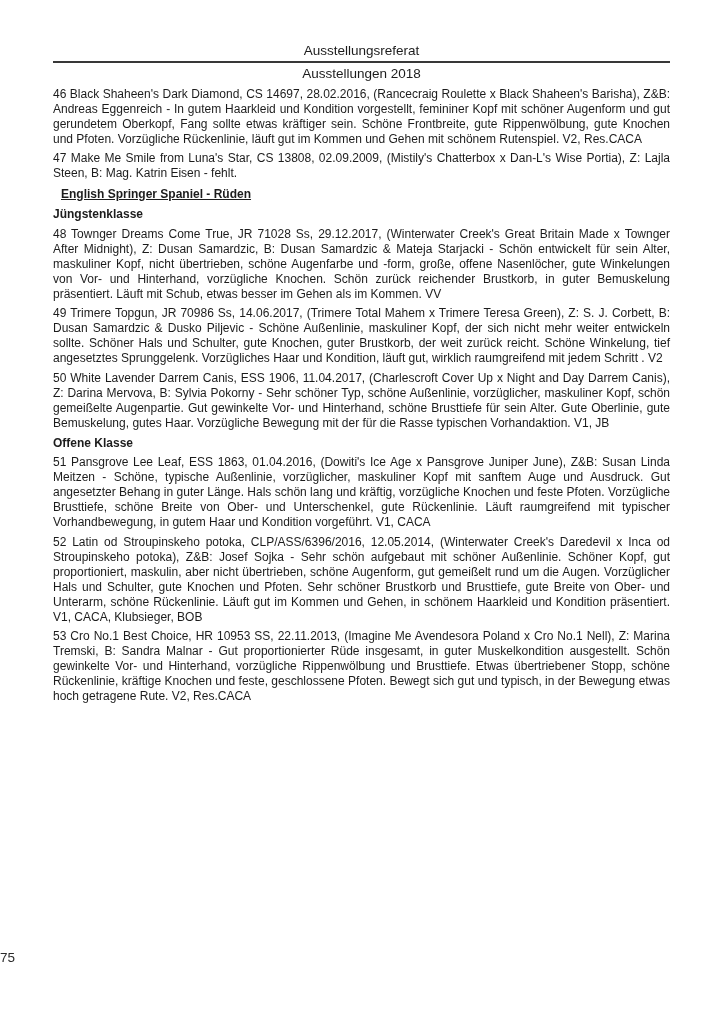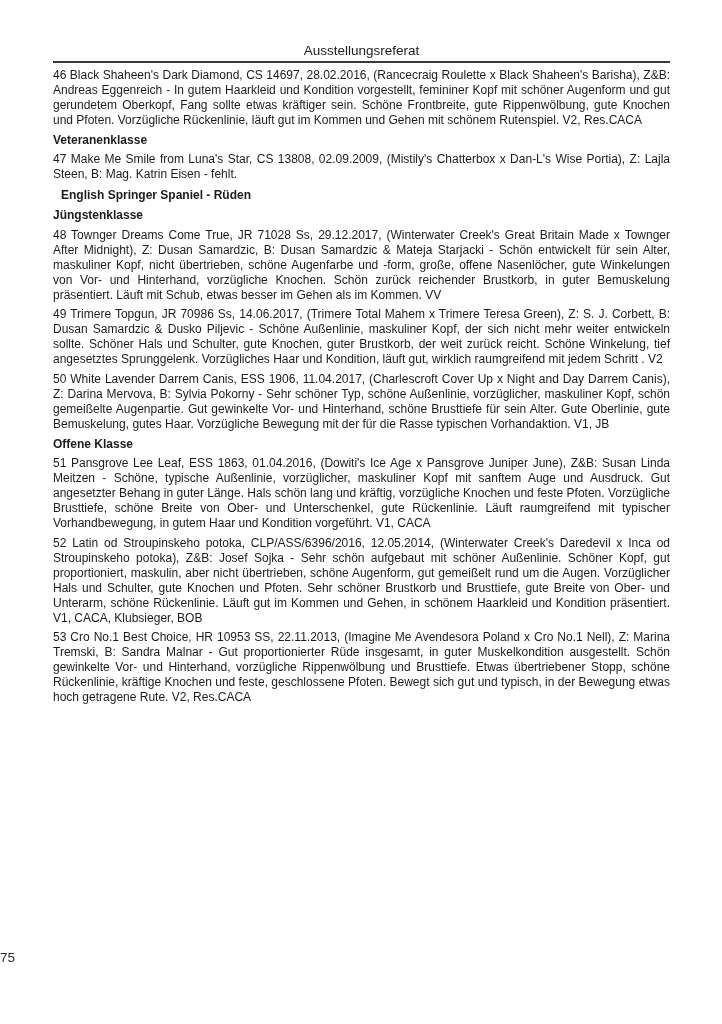--- a/index.html
+++ b/index.html
@@ -41,20 +41,21 @@
   .para {
     text-align: justify;
     margin: 4.5px 0;
   }
   .class-heading {
     font-weight: bold;
     margin: 5px 0 4.5px 0;
   }
   .breed-heading {
     font-weight: bold;
+    text-decoration: underline;
     margin: 6px 0 4.5px 0;
     padding-left: 8px;
   }
   .doc-footer {
     position: absolute;
     left: 0;
     right: 60px;
     bottom: 27px;
     text-align: left;
     font-size: 13.5px;
@@ -62,25 +63,25 @@
   }
 </style>
 </head>
 <body>
 
 <div class="page">
 
   <div class="doc-header">
     <div class="doc-title">Ausstellungsreferat</div>
     <div class="header-rule"></div>
+    <div class="doc-subtitle">Ausstellungen 2018</div>
   </div>
 
   <div class="content">
     <p class="para">46 Black Shaheen's Dark Diamond, CS 14697, 28.02.2016, (Rancecraig Roulette x Black Shaheen's Barisha), Z&amp;B: Andreas Eggenreich - In gutem Haarkleid und Kondition vorgestellt, femininer Kopf mit schöner Augenform und gut gerundetem Oberkopf, Fang sollte etwas kräftiger sein. Schöne Frontbreite, gute Rippenwölbung, gute Knochen und Pfoten. Vorzügliche Rückenlinie, läuft gut im Kommen und Gehen mit schönem Rutenspiel. V2, Res.CACA</p>
-    <p class="class-heading">Veteranenklasse</p>
     <p class="para">47 Make Me Smile from Luna's Star, CS 13808, 02.09.2009, (Mistily's Chatterbox x Dan-L's Wise Portia), Z: Lajla Steen, B: Mag. Katrin Eisen - fehlt.</p>
     <p class="breed-heading">English Springer Spaniel - Rüden</p>
     <p class="class-heading">Jüngstenklasse</p>
     <p class="para">48 Townger Dreams Come True, JR 71028 Ss, 29.12.2017, (Winterwater Creek's Great Britain Made x Townger After Midnight), Z: Dusan Samardzic, B: Dusan Samardzic &amp; Mateja Starjacki - Schön entwickelt für sein Alter, maskuliner Kopf, nicht übertrieben, schöne Augenfarbe und -form, große, offene Nasenlöcher, gute Winkelungen von Vor- und Hinterhand, vorzügliche Knochen. Schön zurück reichender Brustkorb, in guter Bemuskelung präsentiert. Läuft mit Schub, etwas besser im Gehen als im Kommen. VV</p>
     <p class="para">49 Trimere Topgun, JR 70986 Ss, 14.06.2017, (Trimere Total Mahem x Trimere Teresa Green), Z: S. J. Corbett, B: Dusan Samardzic &amp; Dusko Piljevic - Schöne Außenlinie, maskuliner Kopf, der sich nicht mehr weiter entwickeln sollte. Schöner Hals und Schulter, gute Knochen, guter Brustkorb, der weit zurück reicht. Schöne Winkelung, tief angesetztes Sprunggelenk. Vorzügliches Haar und Kondition, läuft gut, wirklich raumgreifend mit jedem Schritt . V2</p>
     <p class="para">50 White Lavender Darrem Canis, ESS 1906, 11.04.2017, (Charlescroft Cover Up x Night and Day Darrem Canis), Z: Darina Mervova, B: Sylvia Pokorny - Sehr schöner Typ, schöne Außenlinie, vorzüglicher, maskuliner Kopf, schön gemeißelte Augenpartie. Gut gewinkelte Vor- und Hinterhand, schöne Brusttiefe für sein Alter. Gute Oberlinie, gute Bemuskelung, gutes Haar. Vorzügliche Bewegung mit der für die Rasse typischen Vorhandaktion. V1, JB</p>
     <p class="class-heading">Offene Klasse</p>
     <p class="para">51 Pansgrove Lee Leaf, ESS 1863, 01.04.2016, (Dowiti's Ice Age x Pansgrove Juniper June), Z&amp;B: Susan Linda Meitzen - Schöne, typische Außenlinie, vorzüglicher, maskuliner Kopf mit sanftem Auge und Ausdruck. Gut angesetzter Behang in guter Länge. Hals schön lang und kräftig, vorzügliche Knochen und feste Pfoten. Vorzügliche Brusttiefe, schöne Breite von Ober- und Unterschenkel, gute Rückenlinie. Läuft raumgreifend mit typischer Vorhandbewegung, in gutem Haar und Kondition vorgeführt. V1, CACA</p>
     <p class="para">52 Latin od Stroupinskeho potoka, CLP/ASS/6396/2016, 12.05.2014, (Winterwater Creek's Daredevil x Inca od Stroupinskeho potoka), Z&amp;B: Josef Sojka - Sehr schön aufgebaut mit schöner Außenlinie. Schöner Kopf, gut proportioniert, maskulin, aber nicht übertrieben, schöne Augenform, gut gemeißelt rund um die Augen. Vorzüglicher Hals und Schulter, gute Knochen und Pfoten. Sehr schöner Brustkorb und Brusttiefe, gute Breite von Ober- und Unterarm, schöne Rückenlinie. Läuft gut im Kommen und Gehen, in schönem Haarkleid und Kondition präsentiert. V1, CACA, Klubsieger, BOB</p>
     <p class="para">53 Cro No.1 Best Choice, HR 10953 SS, 22.11.2013, (Imagine Me Avendesora Poland x Cro No.1 Nell), Z: Marina Tremski, B: Sandra Malnar - Gut proportionierter Rüde insgesamt, in guter Muskelkondition ausgestellt. Schön gewinkelte Vor- und Hinterhand, vorzügliche Rippenwölbung und Brusttiefe. Etwas übertriebener Stopp, schöne Rückenlinie, kräftige Knochen und feste, geschlossene Pfoten. Bewegt sich gut und typisch, in der Bewegung etwas hoch getragene Rute. V2, Res.CACA</p>

